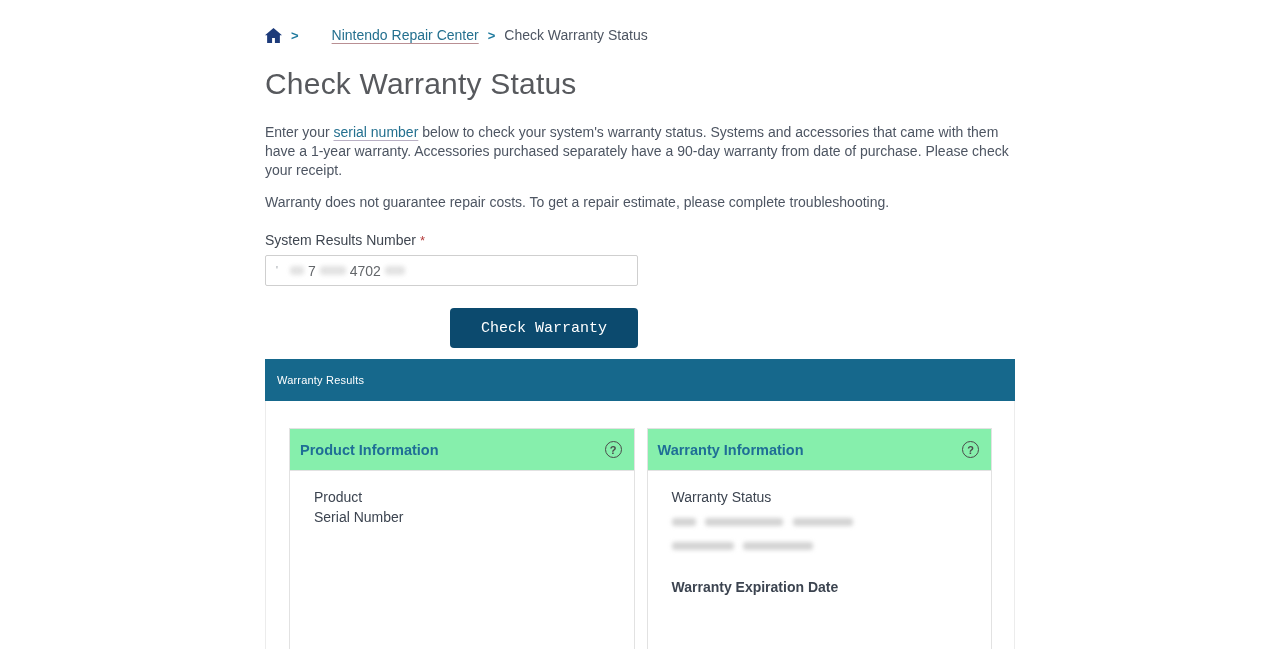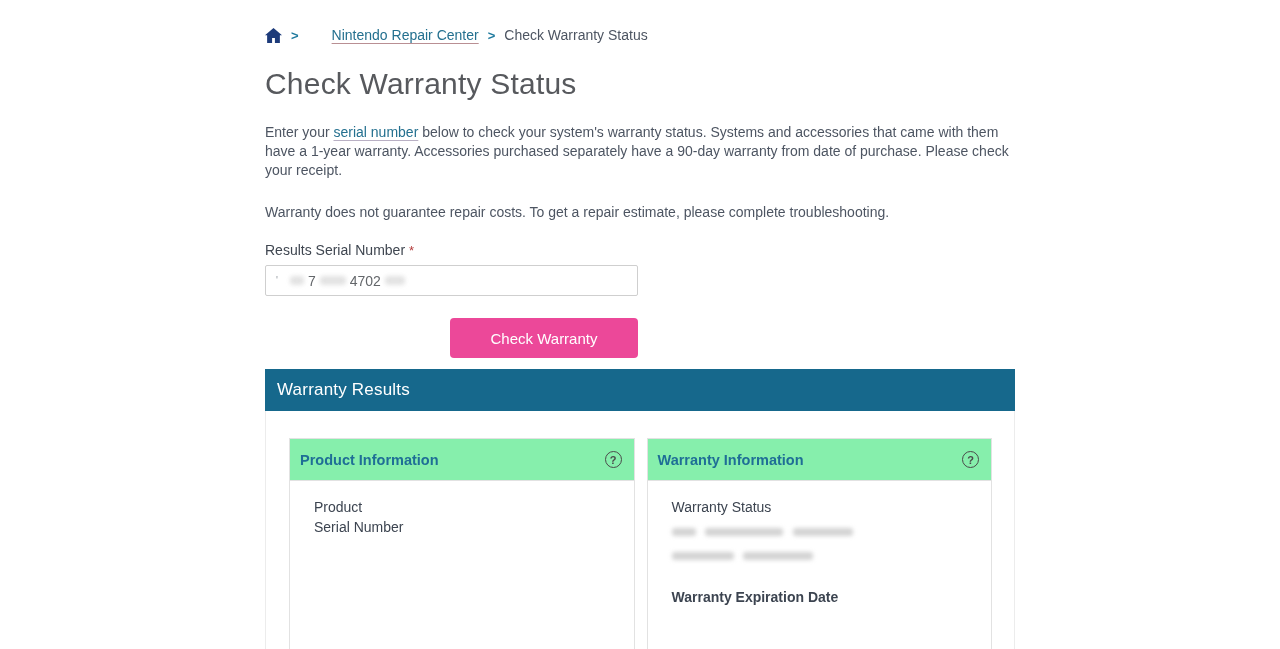--- a/index.html
+++ b/index.html
@@ -56,21 +56,21 @@
     max-width: 750px;
   }
   .intro a, .inline-link {
     color: #24708f;
     text-decoration: underline;
     text-underline-offset: 3px;
     text-decoration-color: #b9b0c4;
     cursor: pointer;
   }
   .note {
-    margin-top: 24px;
+    margin-top: 14px;
     font-size: 14px;
     color: #4d5562;
   }
 
   
   .field-label {
     margin-top: 22px;
     font-size: 14px;
     color: #3f4650;
   }
@@ -100,39 +100,39 @@
     margin: 0 4px;
   }
   .tick { color: #9aa0a6; font-size: 10px; margin-right: 8px; }
 
   .check-btn {
     display: block;
     margin-top: 22px;
     margin-left: 185px;
     width: 188px;
     height: 40px;
-    background: #ec4899;
+    background: #0c4a6e;
     border: none;
     border-radius: 4px;
     color: #ffffff;
     font-size: 15px;
-    font-family: Liberation Sans, sans-serif;
+    font-family: Liberation Mono, monospace;
     cursor: pointer;
   }
 
   
   .results { margin-top: 11px; }
   .results-bar {
     height: 42px;
     background: #16688c;
     color: #ffffff;
     display: flex;
     align-items: center;
     padding-left: 12px;
-    font-size: 17px;
+    font-size: 11px;
     letter-spacing: .2px;
   }
   .results-body {
     border: 1px solid #ececec;
     border-top: none;
     height: 284px;
     padding: 27px 22px 12px 23px;
     display: flex;
     gap: 12px;
     background: #ffffff;
@@ -210,21 +210,21 @@
     <span class="crumb-current">Check Warranty Status</span>
   </nav>
 
   <h1 class="page-title">Check Warranty Status</h1>
 
   <p class="intro"><span>Enter your </span><span class="inline-link">serial number</span><span> below to check your system's warranty status. Systems and accessories that came with them have a 1-year warranty. Accessories purchased separately have a 90-day warranty from date of purchase. Please check your receipt.</span></p>
 
   <p class="note">Warranty does not guarantee repair costs. To get a repair estimate, please complete troubleshooting.</p>
 
   <div class="field-label">
-    <span>Results Serial Number</span><span class="required">*</span>
+    <span>System Results Number</span><span class="required">*</span>
   </div>
 
   <div class="serial-input" role="textbox">
     <span class="tick">'</span>
     <span class="redact" style="width:14px"></span>
     <span>7</span>
     <span class="redact" style="width:26px"></span>
     <span>4702</span>
     <span class="redact" style="width:20px"></span>
   </div>

